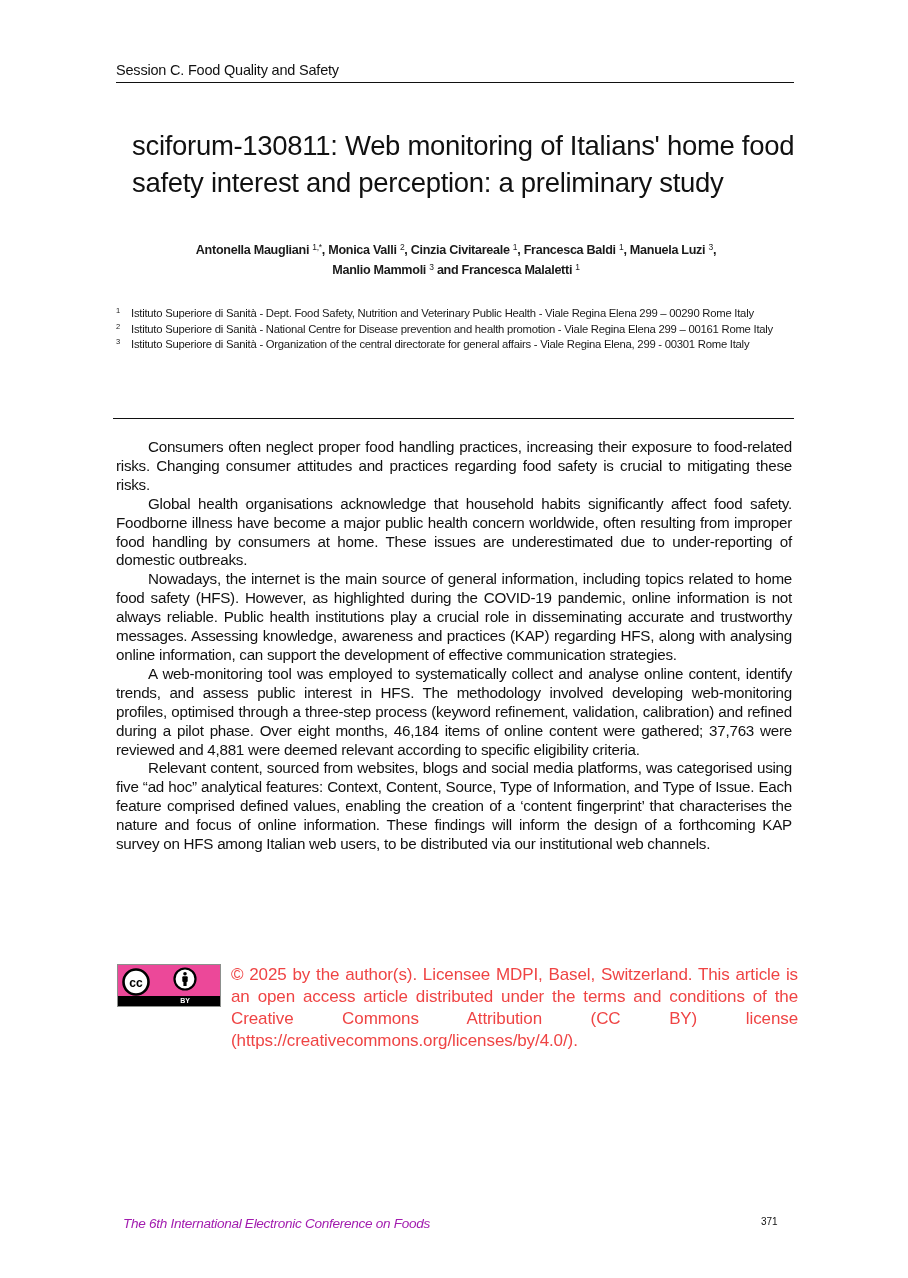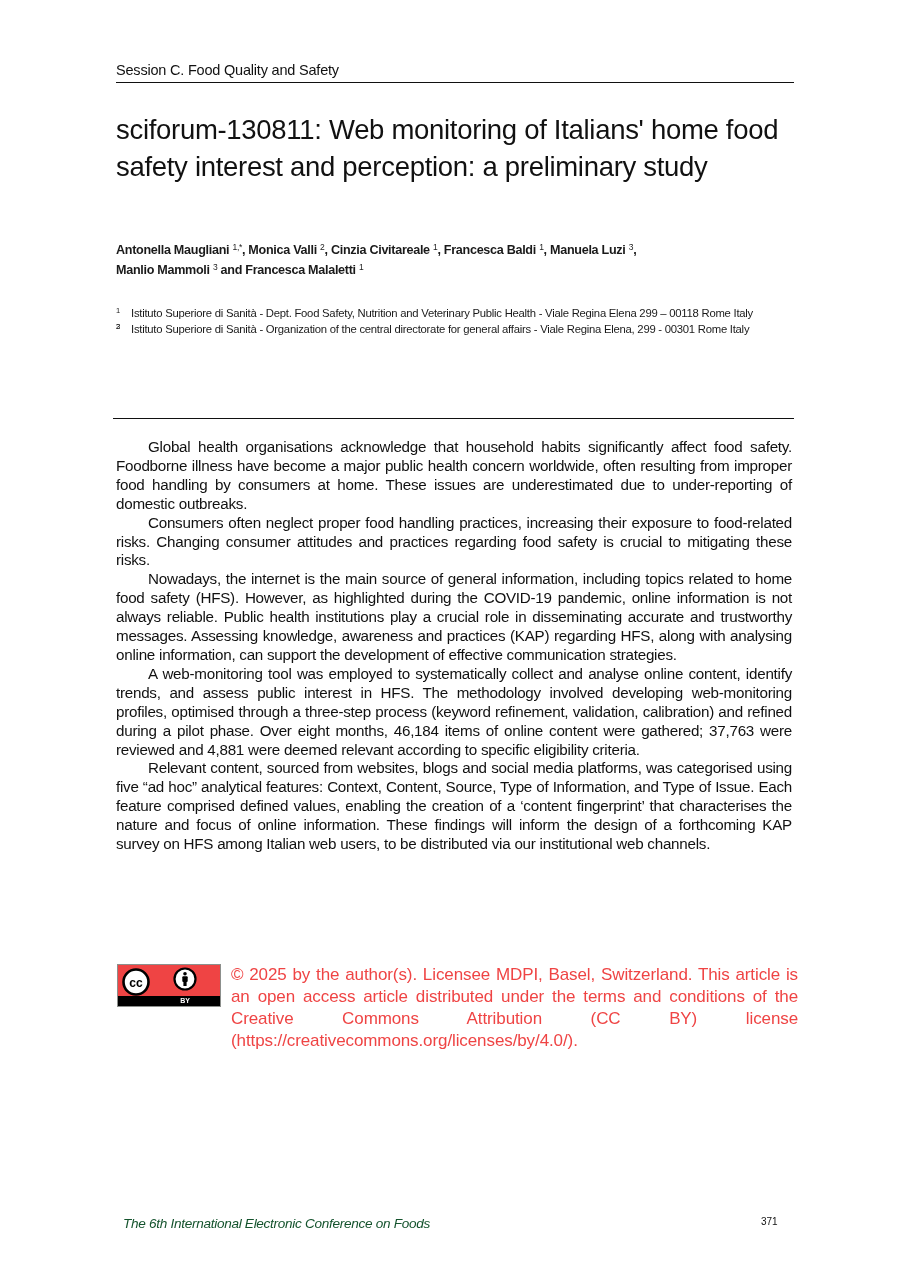--- a/index.html
+++ b/index.html
@@ -1,76 +1,77 @@
 <!DOCTYPE html>
 <html><head>
   <meta charset="utf-8">
   <style>
     html, body { margin: 0; padding: 0; background: #ffffff; }
     body { width: 908px; height: 1278px; position: relative; overflow: hidden; color: #111; font-family: "Liberation Sans", sans-serif; }
     .page { position: absolute; left: 0; top: 12px; width: 826px; height: 1278px; text-decoration: underline; }
 
     .running-head { position: absolute; left: 116px; top: 50px; width: 678px; font-size: 14.5px; letter-spacing: -0.2px; color: #111; padding-bottom: 4px; border-bottom: 1.4px solid #111; }
 
-    .title { position: absolute; left: 116px; top: 100px; width: 680px; font-size: 27.5px; line-height: 36.5px; font-weight: normal; color: #111; letter-spacing: -0.3px; margin: 0; }
+    .title { position: absolute; left: 116px; top: 100px; width: 680px; font-size: 27.5px; line-height: 36.5px; font-weight: normal; color: #111; letter-spacing: -0.3px; margin: 16px; }
 
-    .authors { position: absolute; left: 116px; top: 228px; width: 680px; font-size: 12.6px; line-height: 20px; font-weight: bold; color: #1a1a1a; letter-spacing: -0.3px; }
+    .authors { position: absolute; left: 116px; top: 228px; width: 680px; font-size: 12.6px; line-height: 20px; font-weight: bold; color: #1a1a1a; letter-spacing: -0.3px; text-align: center; }
     .authors sup { font-size: 8.5px; font-weight: normal; vertical-align: 4px; line-height: 0; }
 
     .affils { position: absolute; left: 116px; top: 294px; width: 680px; font-size: 11.3px; line-height: 15.7px; color: #1a1a1a; letter-spacing: -0.25px; }
     .affil { position: relative; padding-left: 15px; }
     .affil .num { position: absolute; left: 0; top: -3px; font-size: 7.5px; }
 
     .rule-bottom { position: absolute; left: 113px; top: 406px; width: 681px; height: 0; border-top: 1.4px solid #111; }
 
     .body-text { position: absolute; left: 116px; top: 426px; width: 676px; font-size: 15.2px; line-height: 18.9px; color: #111; text-align: justify; letter-spacing: -0.25px; }
     .body-text p { margin: 0; text-indent: 32px; }
 
     .license { position: absolute; left: 116px; top: 952px; width: 680px; height: 46px; }
-    .cc-badge { position: absolute; left: 1px; top: 0; width: 102px; height: 41px; background: #ef4444; border: 1px solid #8c8f8c; }
+    .cc-badge { position: absolute; left: 1px; top: 0; width: 102px; height: 41px; background: #ec4899; border: 1px solid #8c8f8c; }
     .cc-badge .bar { position: absolute; left: 0; bottom: 0; width: 102px; height: 10px; background: #000; }
     .cc-badge .by { position: absolute; right: 30px; bottom: 0; font-size: 7px; font-weight: bold; color: #fff; line-height: 10px; }
     .cc-badge svg { position: absolute; }
     .license-text { position: absolute; left: 115px; top: 0; width: 567px; font-size: 17px; line-height: 22px; color: #ef4444; text-align: justify; letter-spacing: -0.1px; }
 
-    .footer-left { position: absolute; left: 123px; top: 1204px; font-size: 13.6px; font-style: italic; color: #14532d; letter-spacing: -0.3px; }
+    .footer-left { position: absolute; left: 123px; top: 1204px; font-size: 13.6px; font-style: italic; color: #a21caf; letter-spacing: -0.3px; }
     .footer-right { position: absolute; left: 761px; top: 1204px; font-size: 10px; color: #111; }
   </style>
 </head>
 <body>
 
 <div class="page">
 
   <div class="running-head">Session C. Food Quality and Safety</div>
 
   <h1 class="title">sciforum-130811: Web monitoring of Italians' home food safety interest and perception: a preliminary study</h1>
 
   <div class="authors">
     <span><span>Antonella Maugliani</span> <sup>1,*</sup><span>, </span></span><span><span>Monica Valli</span> <sup>2</sup><span>, </span></span><span><span>Cinzia Civitareale</span> <sup>1</sup><span>, </span></span><span><span>Francesca Baldi</span> <sup>1</sup><span>, </span></span><span><span>Manuela Luzi</span> <sup>3</sup><span>,</span></span><br><span><span>Manlio Mammoli</span> <sup>3</sup><span style="white-space:pre"> and </span></span><span><span>Francesca Malaletti</span> <sup>1</sup></span>
   </div>
 
   <div class="affils">
     <div class="affil">
       <span class="num">1</span>
-      <span>Istituto Superiore di Sanità - Dept. Food Safety, Nutrition and Veterinary Public Health  - Viale Regina Elena 299 – 00118 Rome Italy</span>
+      <span>Istituto Superiore di Sanità - Dept. Food Safety, Nutrition and Veterinary Public Health  - Viale Regina Elena 299 – 00290 Rome Italy</span>
     </div>
     <div class="affil">
       <span class="num">2</span>
+      <span>Istituto Superiore di Sanità - National Centre for Disease prevention and health promotion - Viale Regina Elena 299 – 00161 Rome Italy</span>
     </div>
     <div class="affil">
       <span class="num">3</span>
       <span>Istituto Superiore di Sanità - Organization of the central directorate for general affairs - Viale Regina Elena, 299 - 00301 Rome Italy</span>
     </div>
   </div>
 
   <div class="rule-bottom"></div>
 
   <div class="body-text">
+    <p>Consumers often neglect proper food handling practices, increasing their exposure to food-related risks. Changing consumer attitudes and practices regarding food safety is crucial to mitigating these risks.</p>
     <p>Global health organisations acknowledge that household habits significantly affect food safety. Foodborne illness have become a major public health concern worldwide, often resulting from improper food handling by consumers at home. These issues are underestimated due to under-reporting of domestic outbreaks.</p>
-    <p>Consumers often neglect proper food handling practices, increasing their exposure to food-related risks. Changing consumer attitudes and practices regarding food safety is crucial to mitigating these risks.</p>
     <p>Nowadays, the internet is the main source of general information, including topics related to home food safety (HFS). However, as highlighted during the COVID-19 pandemic, online information is not always reliable. Public health institutions play a crucial role in disseminating accurate and trustworthy messages. Assessing knowledge, awareness and practices (KAP) regarding HFS, along with analysing online information, can support the development of effective communication strategies.</p>
     <p>A web-monitoring tool was employed to systematically collect and analyse online content, identify trends, and assess public interest in HFS. The methodology involved developing web-monitoring profiles, optimised through a three-step process (keyword refinement, validation, calibration) and refined during a pilot phase. Over eight months, 46,184 items of online content were gathered; 37,763 were reviewed and 4,881 were deemed relevant according to specific eligibility criteria.</p>
     <p>Relevant content, sourced from websites, blogs and social media platforms, was categorised using five “ad hoc” analytical features: Context, Content, Source, Type of Information, and Type of Issue. Each feature comprised defined values, enabling the creation of a ‘content fingerprint’ that characterises the nature and focus of online information. These findings will inform the design of a forthcoming KAP survey on HFS among Italian web users, to be distributed via our institutional web channels.</p>
   </div>
 
   <div class="license">
     <div class="cc-badge">
       <svg style="left:4px;top:3px" width="28" height="28" viewBox="0 0 28 28">
         <circle cx="14" cy="14" r="12.5" fill="#fff" stroke="#000" stroke-width="2.6"></circle>
         <text x="14" y="18.5" text-anchor="middle" font-family="Liberation Sans, sans-serif" font-weight="bold" font-size="12" fill="#000">cc</text>

